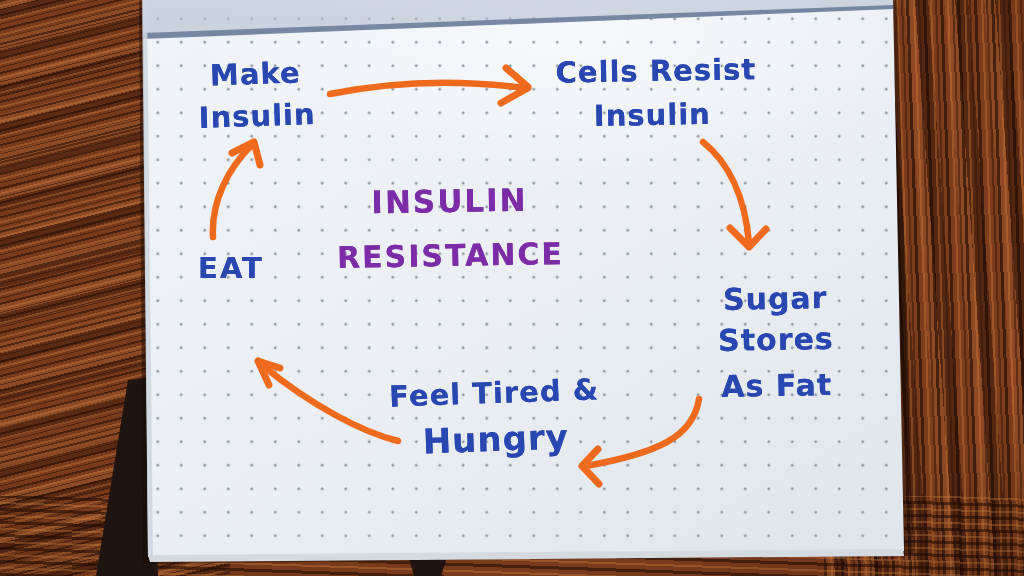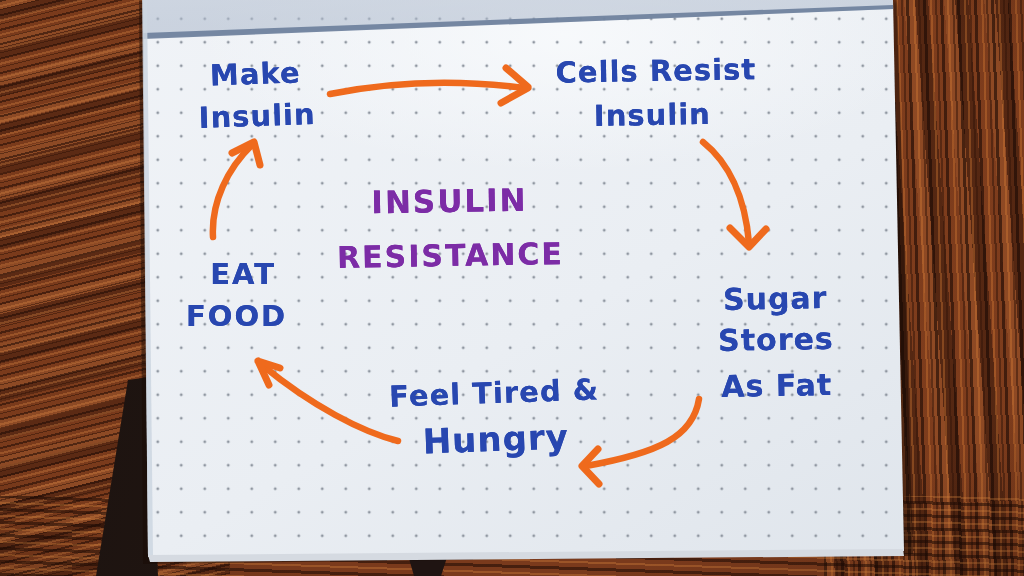--- a/index.html
+++ b/index.html
@@ -111,21 +111,21 @@
   }
   .node-make   { left: 198px; top:  60px; width: 116px; font-size: 29px; transform: rotate(-2deg); }
   .node-make .l2 { margin-top: 13px; }
   .node-cells  { left: 556px; top:  57px; width: 192px; font-size: 29px; transform: rotate(-1deg); }
   .node-cells .l2 { margin-top: 15px; }
   .node-sugar  { left: 706px; top: 284px; width: 140px; font-size: 30px; transform: rotate(-1deg); }
   .node-sugar .l2 { margin-top: 11px; }
   .node-sugar .l3 { margin-top: 16px; }
   .node-tired  { left: 370px; top: 379px; width: 250px; font-size: 29px; transform: rotate(-2deg); }
   .node-tired .l2 { margin-top: 14px; font-size: 34px; }
-  .node-eat    { left: 186px; top: 260px; width: 90px;  font-size: 29px; text-align: right; letter-spacing: 2px; }
+  .node-eat    { left: 186px; top: 254px; width: 90px;  font-size: 29px; text-align: center; letter-spacing: 2px; }
   .node-eat .l2 { margin-top: 13px; }
   .title {
     left: 325px; top: 186px; width: 250px;
     color: var(--ink-purple, #7c2ca6);
     font-size: 31px; letter-spacing: 2px;
     transform: rotate(-1deg);
   }
   .title .l2 { margin-top: 24px; font-size: 30px; }
 
   
@@ -196,14 +196,13 @@
   <div class="l3">As Fat</div>
 </div>
 
 <div class="hand node-tired">
   <div class="l1">Feel Tired &amp;</div>
   <div class="l2">Hungry</div>
 </div>
 
 <div class="hand node-eat">
   <div class="l1">EAT</div>
-  <div class="l2">FOOD</div>
 </div>
 
 </body></html>

